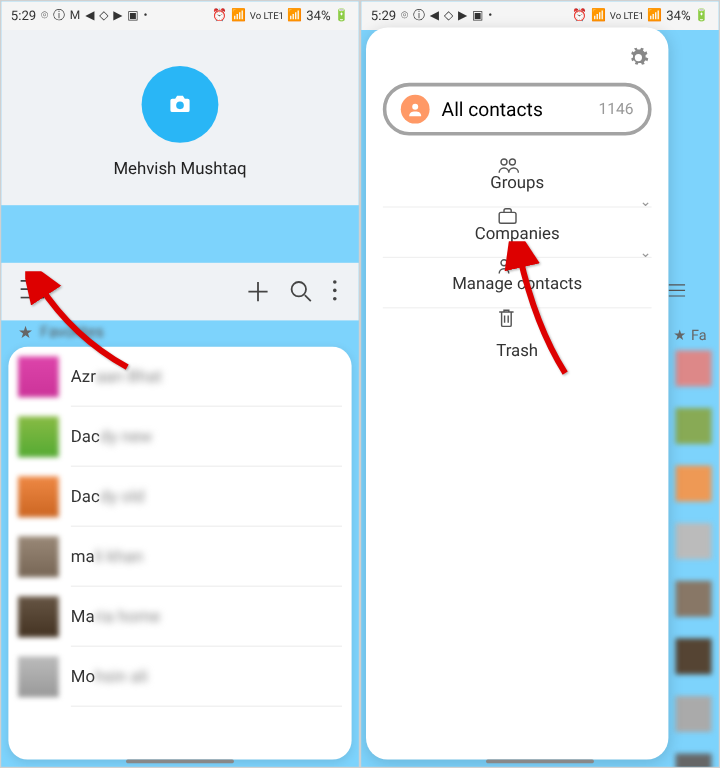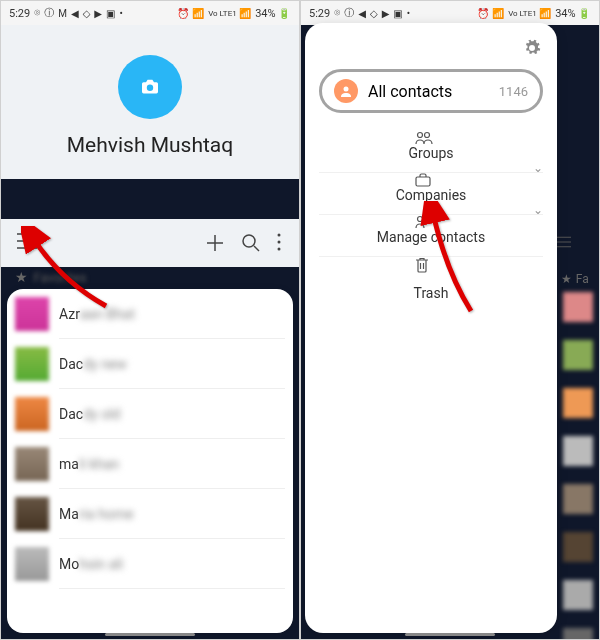--- a/index.html
+++ b/index.html
@@ -1,26 +1,26 @@
 <!DOCTYPE html>
 <html><head>
 <meta charset="utf-8">
 <style>
 * { margin: 0; padding: 0; box-sizing: border-box; font-family: -apple-system, BlinkMacSystemFont, 'Segoe UI', Roboto, sans-serif; }
 body { background: #e5e5e5; width: 600px; height: 640px; display: flex; }
-.phone { width: 300px; height: 640px; position: relative; background: #0f172a; border: 1px solid #d0d0d0; overflow: hidden; }
+.phone { width: 300px; height: 640px; position: relative; background: #7dd3fc; border: 1px solid #d0d0d0; overflow: hidden; }
 .status-bar { height: 24px; background: #f5f5f5; display: flex; justify-content: space-between; align-items: center; padding: 0 8px; font-size: 11px; color: #333; }
 .status-left { display: flex; align-items: center; gap: 4px; }
 .status-right { display: flex; align-items: center; gap: 3px; }
 .status-icon { font-size: 10px; }
 
 .profile-area { background: #eff2f5; text-align: center; padding: 30px 0 22px; }
 .avatar { width: 64px; height: 64px; background: #29b6f6; border-radius: 50%; margin: 0 auto 14px; display: flex; align-items: center; justify-content: center; }
 .camera-icon { width: 20px; height: 16px; fill: #fff; }
-.profile-name { font-size: 21px; color: #222; font-weight: 400; }
+.profile-name { font-size: 14px; color: #222; font-weight: 400; }
 
 .toolbar { position: absolute; top: 218px; left: 0; right: 0; height: 48px; display: flex; align-items: center; padding: 0 16px; background: #eff2f5; }
 .menu-btn { width: 24px; }
 .spacer { flex: 1; }
 .tool-icon { width: 20px; height: 20px; margin-left: 16px; color: #444; }
 
 .favorites-label { position: absolute; top: 268px; left: 14px; font-size: 13px; color: #555; display: flex; align-items: center; gap: 6px; }
 .star-icon { color: #666; font-size: 14px; }
 
 .list-card { position: absolute; top: 288px; left: 6px; right: 6px; bottom: 6px; background: #fff; border-radius: 16px; box-shadow: 0 2px 8px rgba(0,0,0,0.1); overflow: hidden; }

